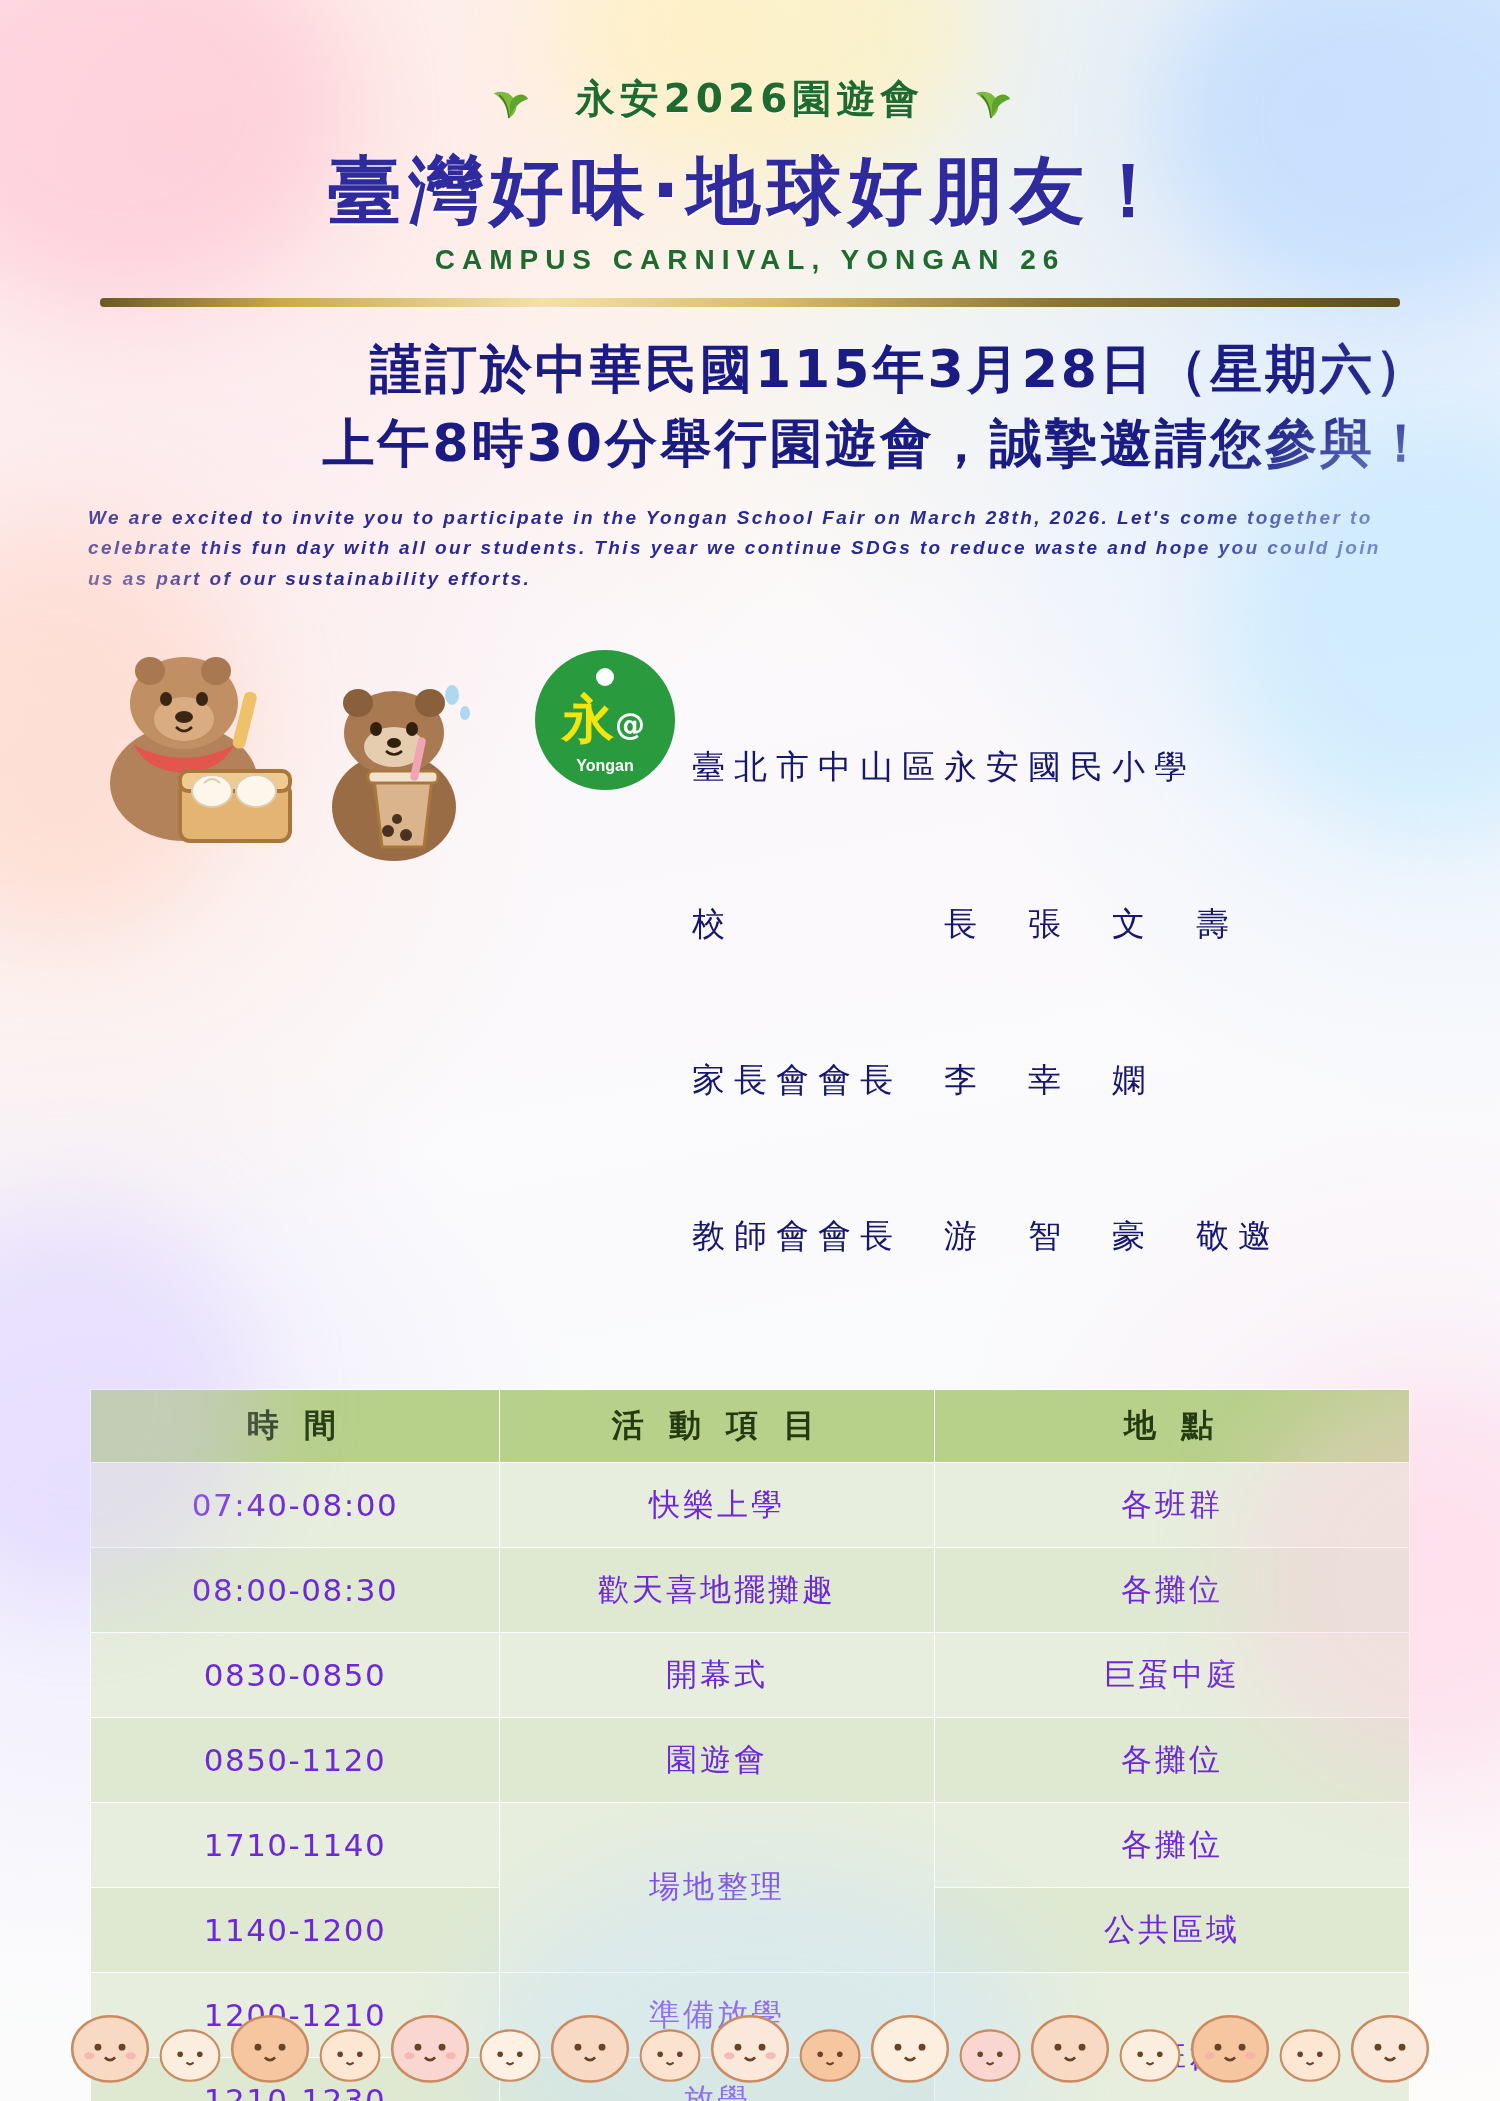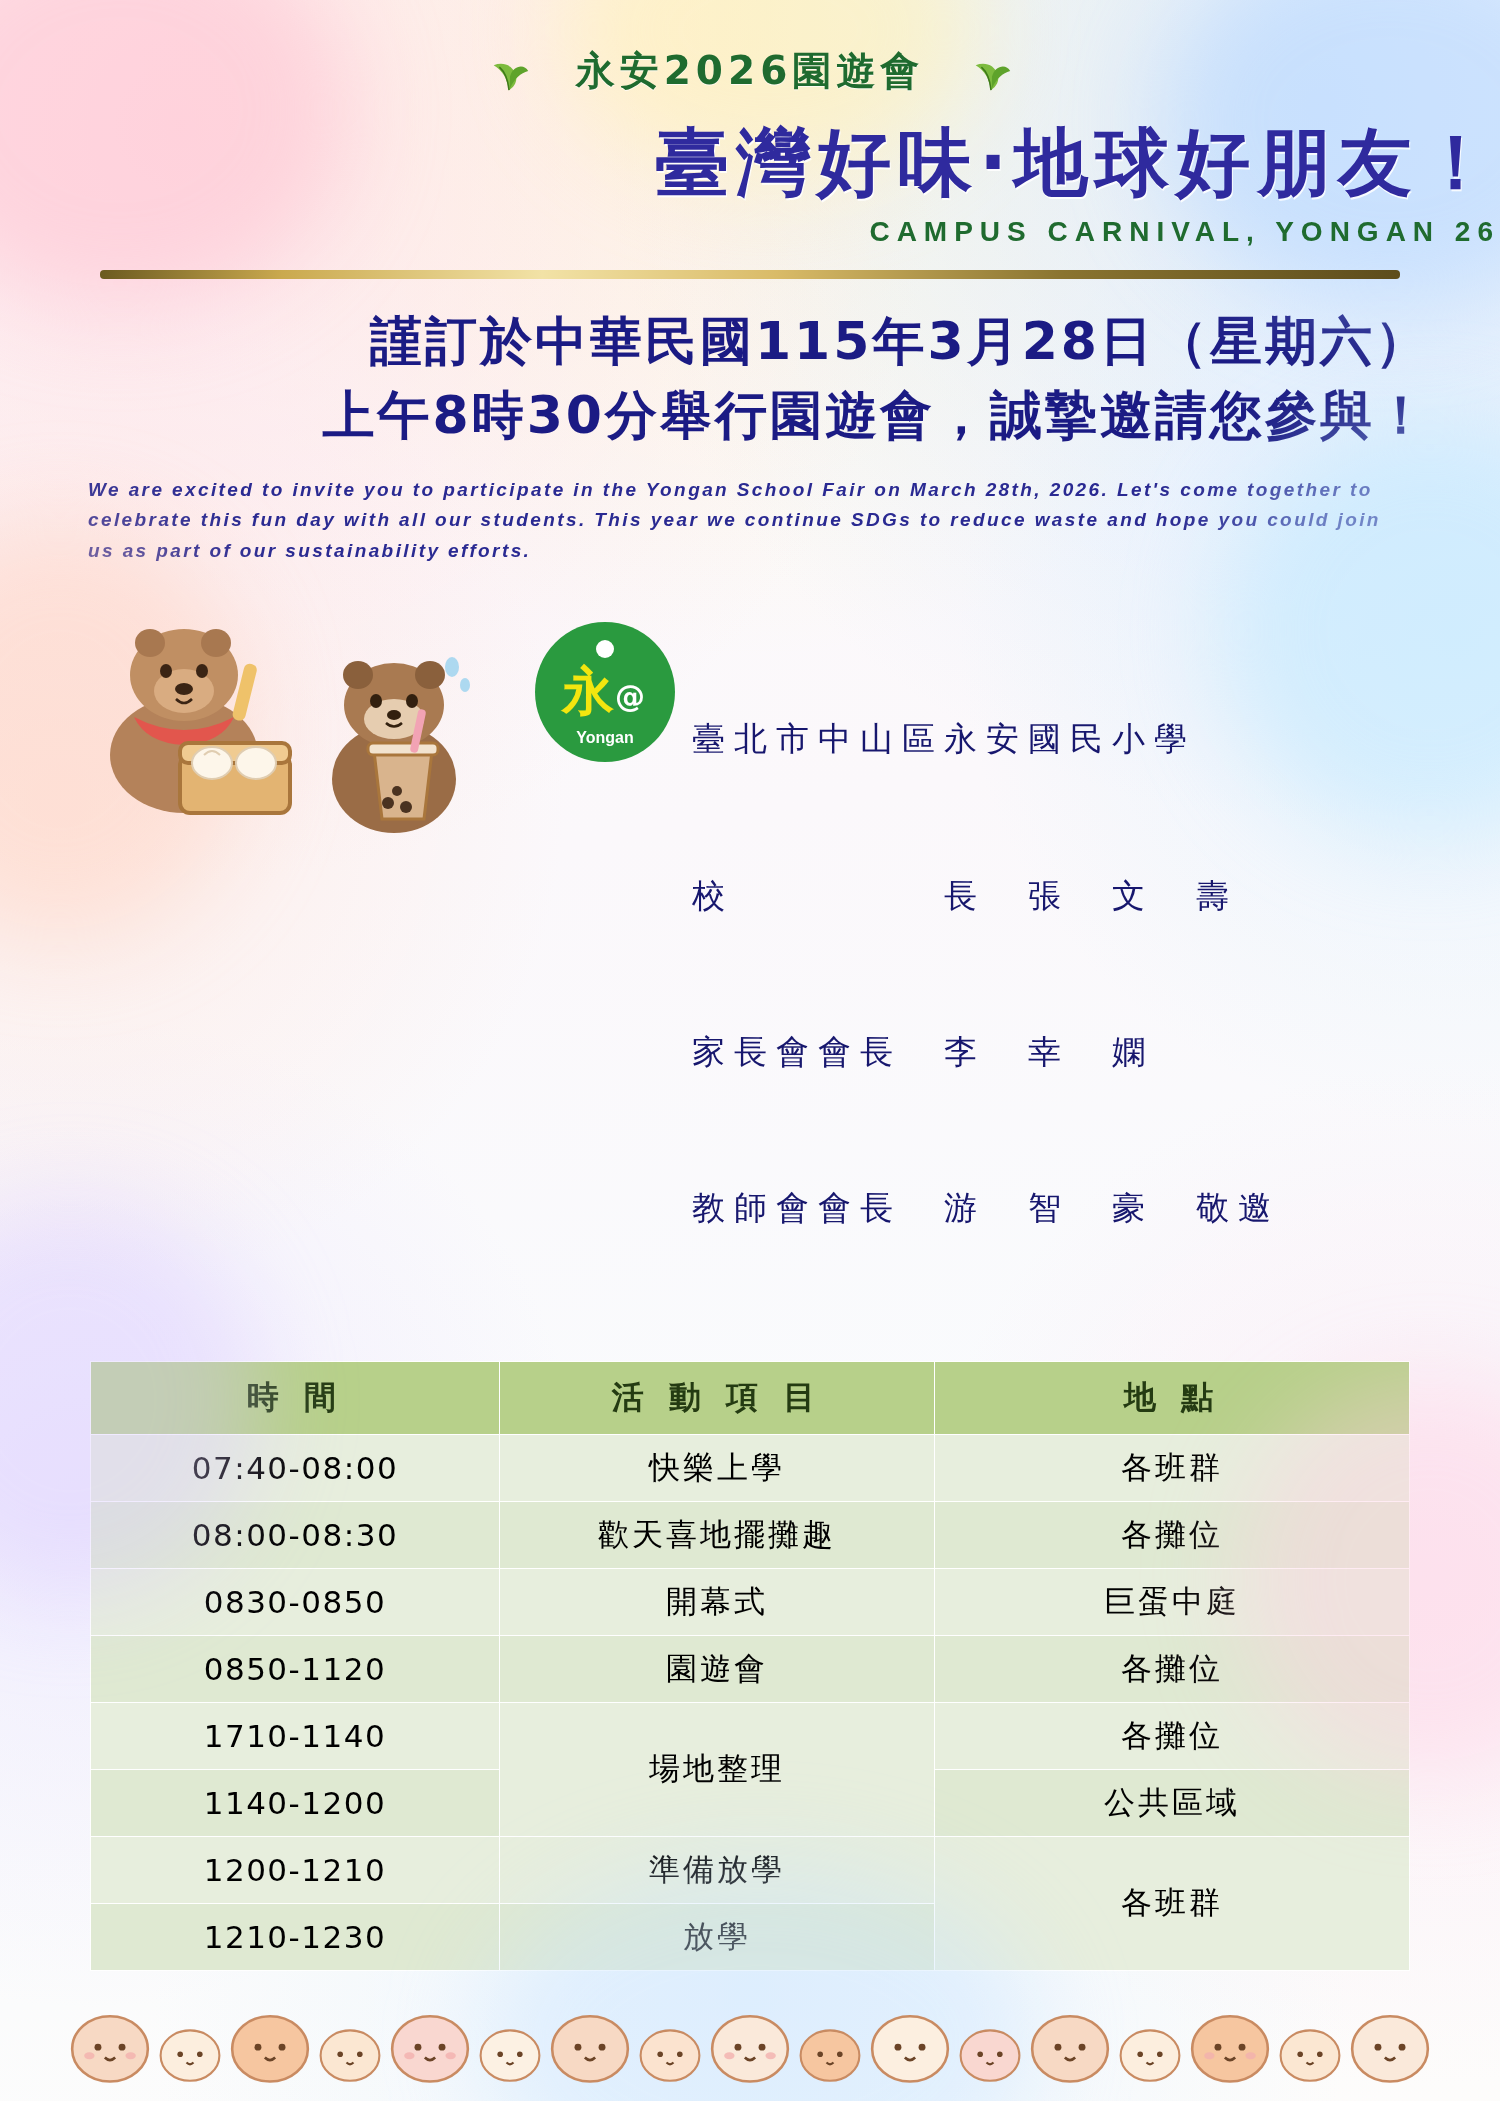--- a/index.html
+++ b/index.html
@@ -35,22 +35,22 @@
   .wash {
     position: absolute;
     border-radius: 50%;
     filter: blur(46px);
     pointer-events: none;
   }
 
   
   .header {
     position: relative;
-    padding-top: 44px;
-    text-align: right;
+    padding-top: 72px;
+    text-align: center;
   }
   .kicker-row {
     display: flex;
     align-items: center;
     justify-content: center;
     gap: 44px;
   }
   .kicker {
     font-family: "DejaVu Sans", sans-serif;
     font-size: 39px;
@@ -169,22 +169,22 @@
     letter-spacing: 7px;
     font-weight: 700;
     padding: 14px 0;
     border: 1px solid #ffffff;
   }
   table.schedule td {
     border: 1px solid #ffffff;
     text-align: center;
     font-size: 31px;
     letter-spacing: 3px;
-    color: #000000;
-    padding: 10px 0;
+    color: #6d28d9;
+    padding: 19px 0;
     height: 46px;
   }
   table.schedule tr:nth-child(odd) td { background: #e7eedd; }
   table.schedule tr:nth-child(even) td { background: #dfe9d2; }
   table.schedule td.time { letter-spacing: 1.5px; }
   .col-time { width: 31%; }
   .col-item { width: 33%; }
   .col-place { width: 36%; }
 
   

